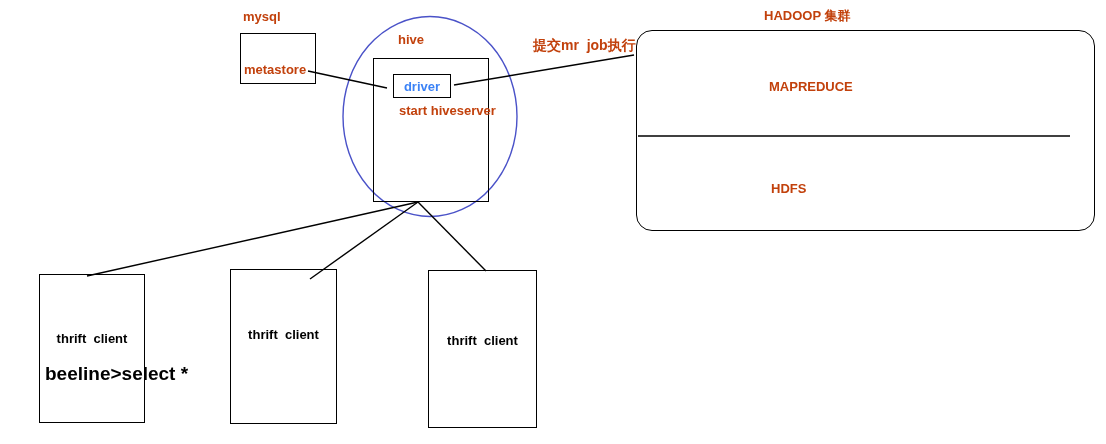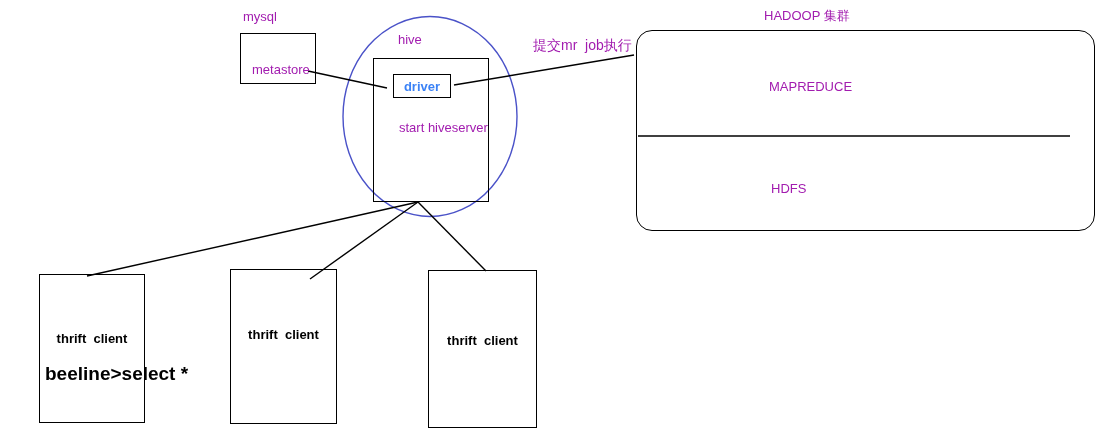--- a/index.html
+++ b/index.html
@@ -11,23 +11,23 @@
     background: #ffffff;
     overflow: hidden;
   }
   .canvas svg.overlay {
     position: absolute;
     left: 0; top: 0;
     width: 1106px; height: 444px;
   }
   .lbl {
     position: absolute;
-    font-weight: normal;
+    font-weight: bold;
     font-size: 13px;
-    color: #a21caf;
+    color: #c2410c;
     line-height: 1.1;
     white-space: pre;
   }
   .box {
     position: absolute;
     border: 1.5px solid #000000;
     background: transparent;
     box-sizing: border-box;
   }
   .driver-box {
@@ -66,26 +66,26 @@
     <line x1="308" y1="71" x2="387" y2="88" stroke-width="1.4" stroke="#000000"></line>
     <line x1="454" y1="85" x2="634" y2="55" stroke-width="1.4" stroke="#000000"></line>
     <line x1="418" y1="202" x2="87" y2="276" stroke-width="1.4" stroke="#000000"></line>
     <line x1="418" y1="202" x2="310" y2="279" stroke-width="1.4" stroke="#000000"></line>
     <line x1="418" y1="202" x2="486" y2="271" stroke-width="1.4" stroke="#000000"></line>
     <line x1="638" y1="136" x2="1070" y2="136" stroke-width="1.4" stroke="#000000"></line>
   </svg>
 
   <div class="lbl" style="left:243px; top:10px;">mysql</div>
   <div class="box" style="left:240px; top:33px; width:76px; height:51px;"></div>
-  <div class="lbl" style="left:252px; top:63px;">metastore</div>
+  <div class="lbl" style="left:244px; top:63px;">metastore</div>
 
   <div class="lbl" style="left:398px; top:33px;">hive</div>
   <div class="box" style="left:373px; top:58px; width:116px; height:144px;"></div>
   <div class="box driver-box" style="left:393px; top:74px; width:58px; height:24px;">driver</div>
-  <div class="lbl" style="left:399px; top:121px;">start hiveserver</div>
+  <div class="lbl" style="left:399px; top:104px;">start hiveserver</div>
 
   <div class="lbl cjk" style="left:533px; top:38px;">提交mr  job执行</div>
 
   <div class="lbl" style="left:764px; top:9px;">HADOOP 集群</div>
   <div class="box rounded" style="left:636px; top:30px; width:459px; height:201px;"></div>
   <div class="lbl" style="left:769px; top:80px;">MAPREDUCE</div>
   <div class="lbl" style="left:771px; top:182px;">HDFS</div>
 
   <div class="box client-box" style="left:39px; top:274px; width:106px; height:149px;">
     <div class="client-title" style="top:56px;">thrift  client</div>

